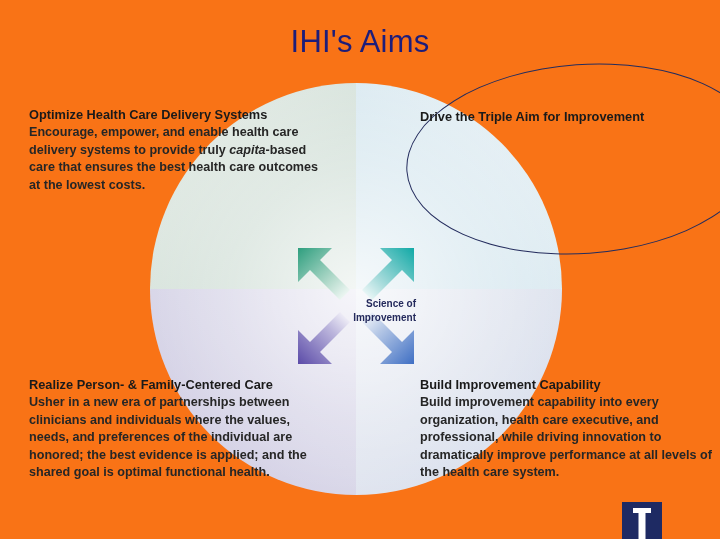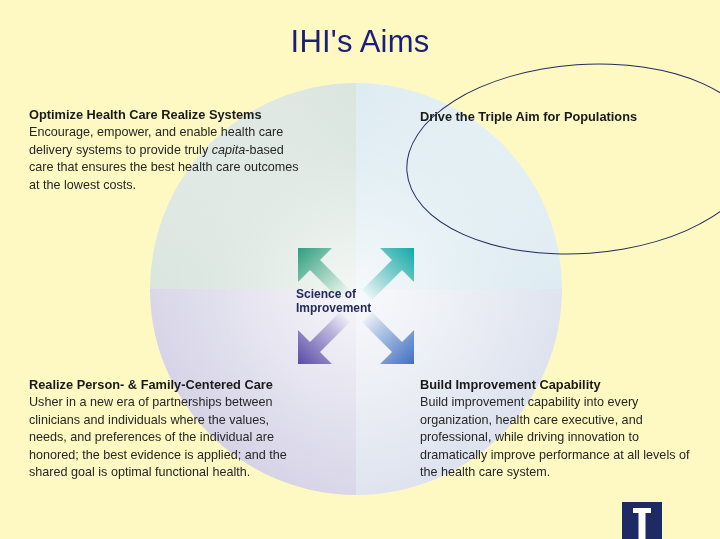--- a/index.html
+++ b/index.html
@@ -10,21 +10,21 @@
     width: 720px;
     height: 539px;
     background: #ffffff;
     font-family: "Liberation Sans", sans-serif;
     overflow: hidden;
   }
   #slide {
     position: relative;
     width: 720px;
     height: 539px;
-    background: #fef9c3;
+    background: #f97316;
     overflow: hidden;
   }
 
   
   #title {
     position: absolute;
     left: 0;
     top: 24px;
     width: 720px;
     text-align: center;
@@ -99,43 +99,44 @@
     font-weight: bold;
     font-size: 12.8px;
     display: block;
     margin-bottom: 1px;
     color: #1a1a1a;
     white-space: nowrap;
   }
   .block .bd {
     display: block;
     white-space: pre-line;
+    font-weight: bold;
   }
   #block-tl { left: 29px;  top: 106px; width: 320px; }
   #block-tr { left: 420px; top: 108px; width: 300px; }
   #block-bl { left: 29px;  top: 376px; width: 320px; }
   #block-br { left: 420px; top: 376px; width: 300px; }
 
   
   #arrows {
     position: absolute;
     left: 296px;
     top: 246px;
     width: 120px;
     height: 120px;
   }
   #arrows svg { display: block; }
 
   #sci-label {
     position: absolute;
     left: 296px;
-    top: 287px;
+    top: 297px;
     width: 120px;
-    text-align: left;
-    font-size: 12px;
+    text-align: right;
+    font-size: 10px;
     font-weight: bold;
     line-height: 14px;
     color: #242a5c;
     pointer-events: none;
   }
   #sci-label span { display: block; }
 
   
   #logo {
     position: absolute;
@@ -219,29 +220,29 @@
       </g>
     </svg>
   </div>
 
   <div id="sci-label">
     <span>Science of</span>
     <span>Improvement</span>
   </div>
 
   <div class="block" id="block-tl">
-    <span class="hd">Optimize Health Care Realize Systems</span>
+    <span class="hd">Optimize Health Care Delivery Systems</span>
     <span class="bd">Encourage, empower, and enable health care
 delivery systems to provide truly <i>capita</i>-based
 care that ensures the best health care outcomes
 at the lowest costs.</span>
   </div>
 
   <div class="block" id="block-tr">
-    <span class="hd">Drive the Triple Aim for Populations</span>
+    <span class="hd">Drive the Triple Aim for Improvement</span>
   </div>
 
   <div class="block" id="block-bl">
     <span class="hd">Realize Person- &amp; Family-Centered Care</span>
     <span class="bd">Usher in a new era of partnerships between
 clinicians and individuals where the values,
 needs, and preferences of the individual are
 honored; the best evidence is applied; and the
 shared goal is optimal functional health.</span>
   </div>

